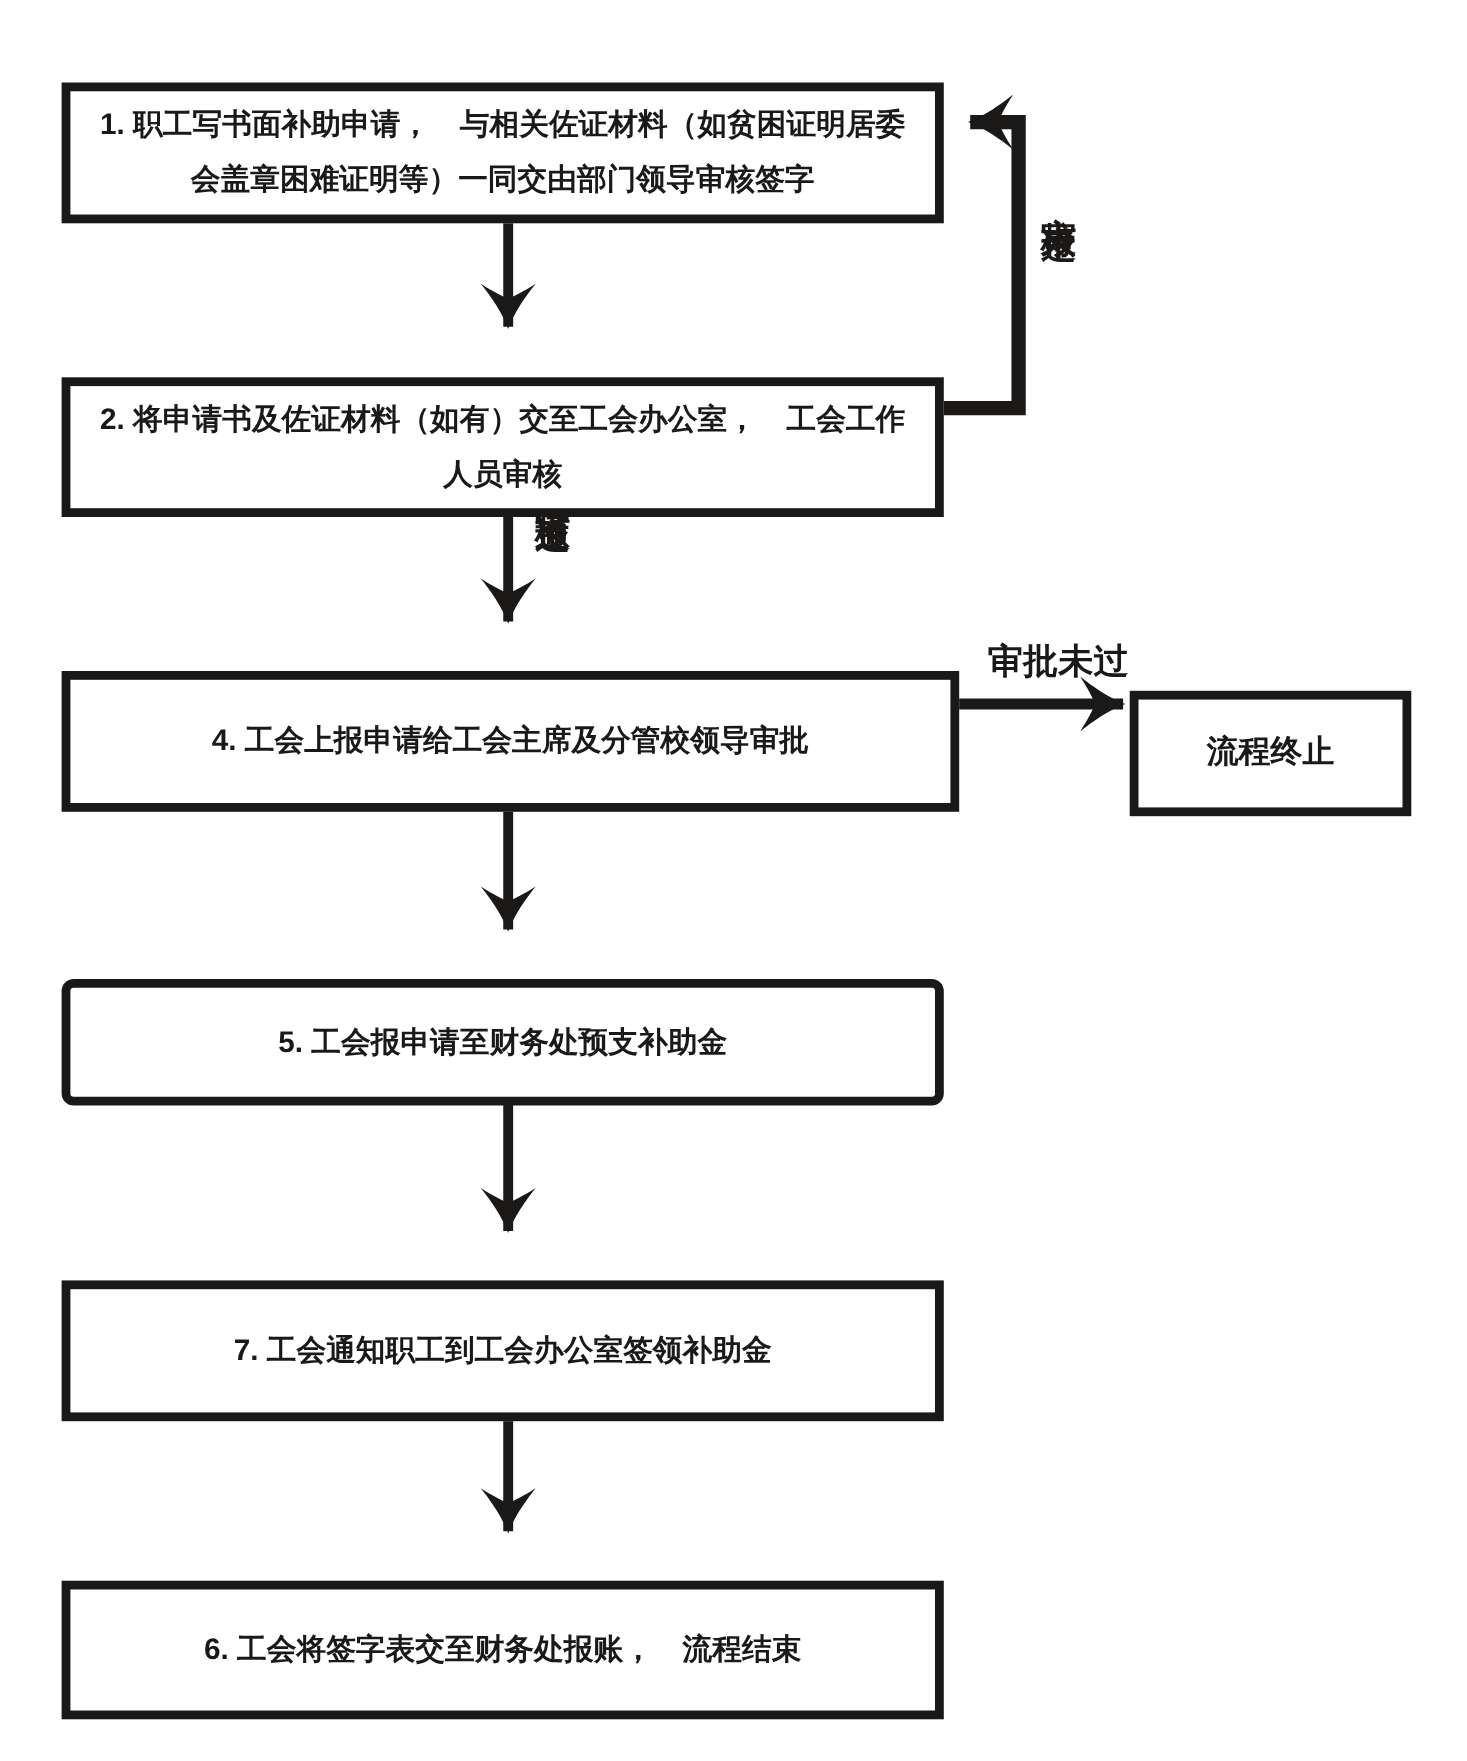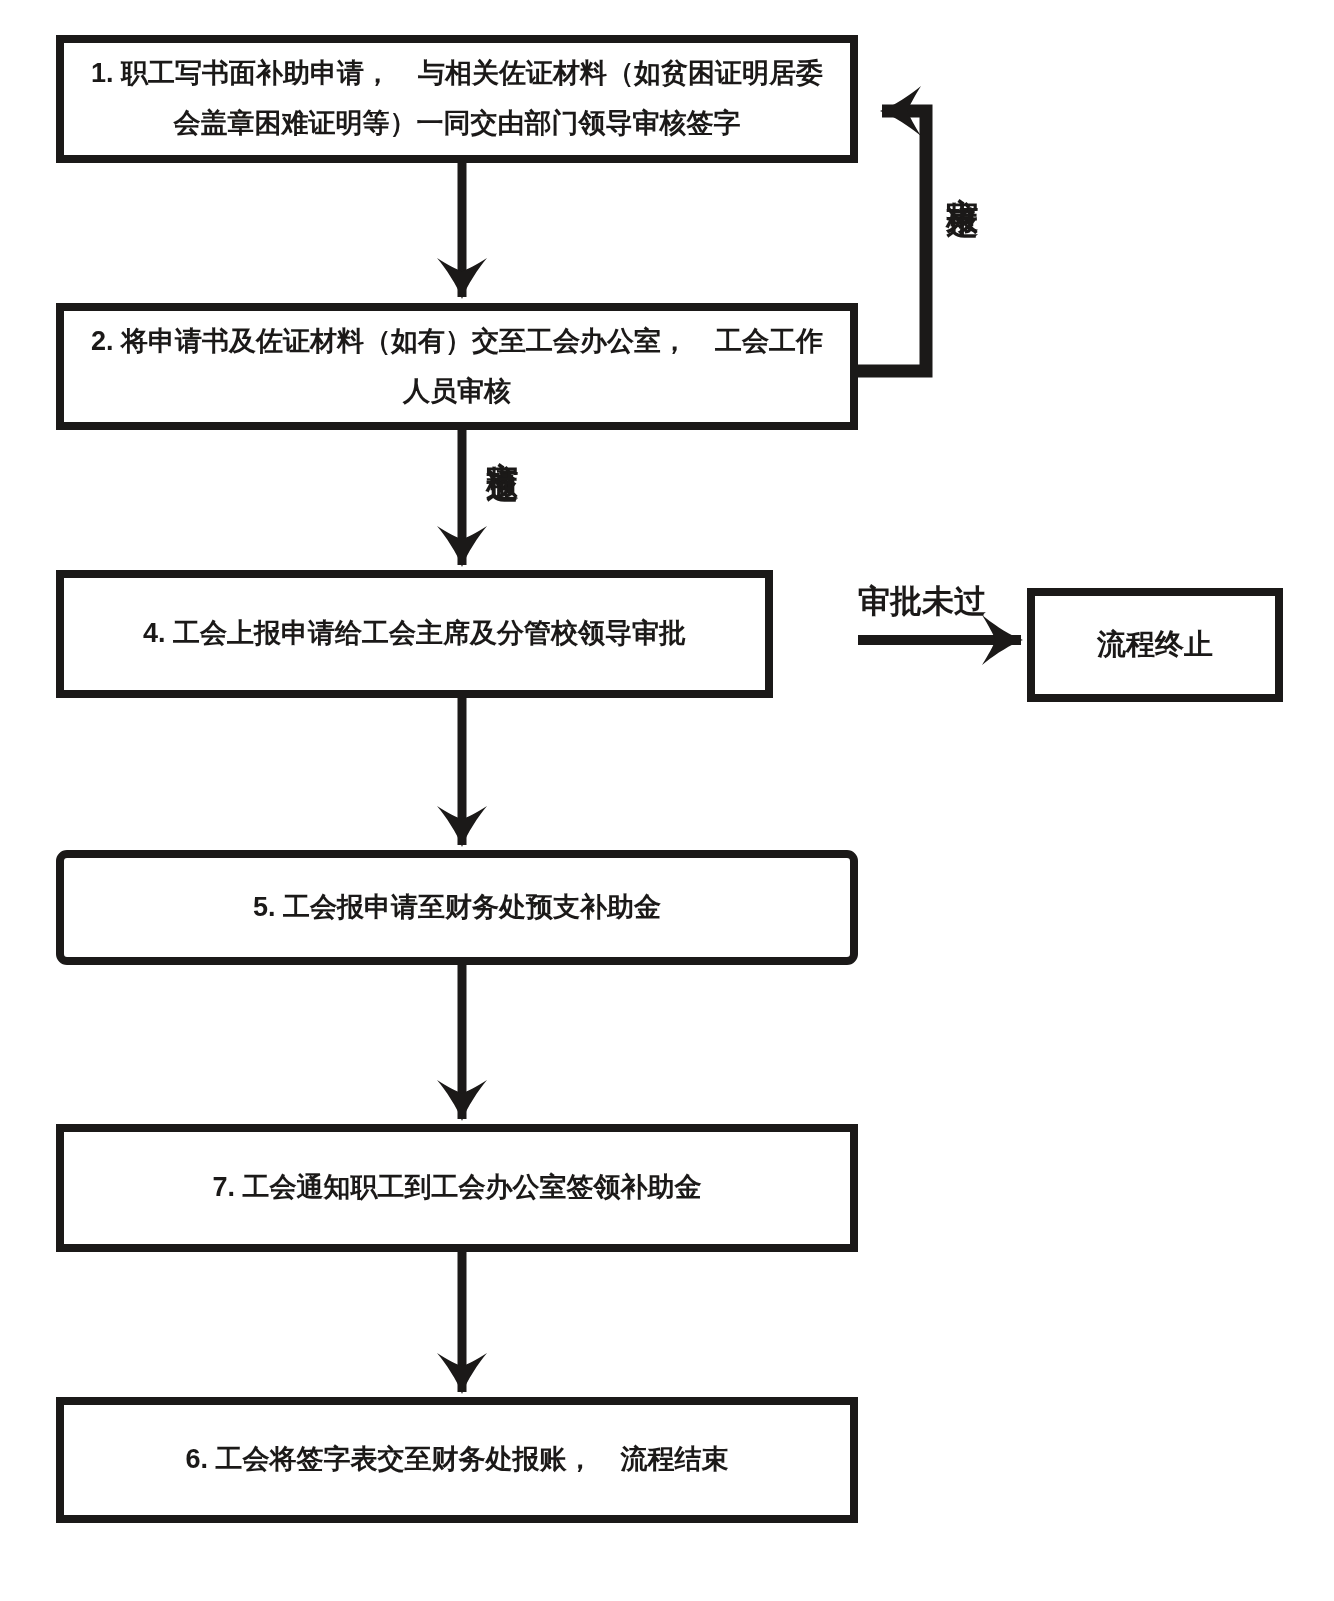--- a/index.html
+++ b/index.html
@@ -36,40 +36,41 @@
     box-sizing:border-box;
     border:8px solid var(--ink);
     background:#ffffff;
     display:flex;
     align-items:center;
     justify-content:center;
     text-align:center;
     font-weight:700;
     font-size:27px;
     line-height:1.85;
+    margin-top:40px;
   }
   .node-text{
     white-space:pre-line;
     padding:0 14px;
   }
   .node.small{font-size:29px;}
   .edge-label{
     position:absolute;
     font-weight:700;
     font-size:32px;
     color:var(--ink);
     line-height:1.12;
   }
   .edge-label.vertical{
     writing-mode:vertical-rl;
     text-orientation:upright;
     letter-spacing:3px;
   }
   .edge-label.horizontal{
-    text-align:left;
+    text-align:right;
   }
 </style>
 </head>
 <body>
 
 <div class="stage">
 
   <svg class="connectors" viewBox="0 0 1334 1601" xmlns="http://www.w3.org/2000/svg">
     <defs>
       <marker id="ah" markerUnits="userSpaceOnUse" markerWidth="46" markerHeight="52" viewBox="0 0 46 52" refX="42" refY="26" orient="auto">
@@ -89,21 +90,21 @@
   <div class="node" style="left:56px;top:35px;width:802px;height:128px;">
     <span class="node-text">1. 职工写书面补助申请，　与相关佐证材料（如贫困证明居委
 会盖章困难证明等）一同交由部门领导审核签字</span>
   </div>
 
   <div class="node" style="left:56px;top:303px;width:802px;height:127px;">
     <span class="node-text">2. 将申请书及佐证材料（如有）交至工会办公室，　工会工作
 人员审核</span>
   </div>
 
-  <div class="node" style="left:56px;top:570px;width:717px;height:128px;">
+  <div class="node" style="left:56px;top:570px;width:816px;height:128px;">
     <span class="node-text">4. 工会上报申请给工会主席及分管校领导审批</span>
   </div>
 
   <div class="node small" style="left:1027px;top:588px;width:256px;height:114px;justify-content:center;">
     <span class="node-text">流程终止</span>
   </div>
 
   <div class="node" style="left:56px;top:850px;width:802px;height:115px;border-radius:11px;">
     <span class="node-text">5. 工会报申请至财务处预支补助金</span>
   </div>

